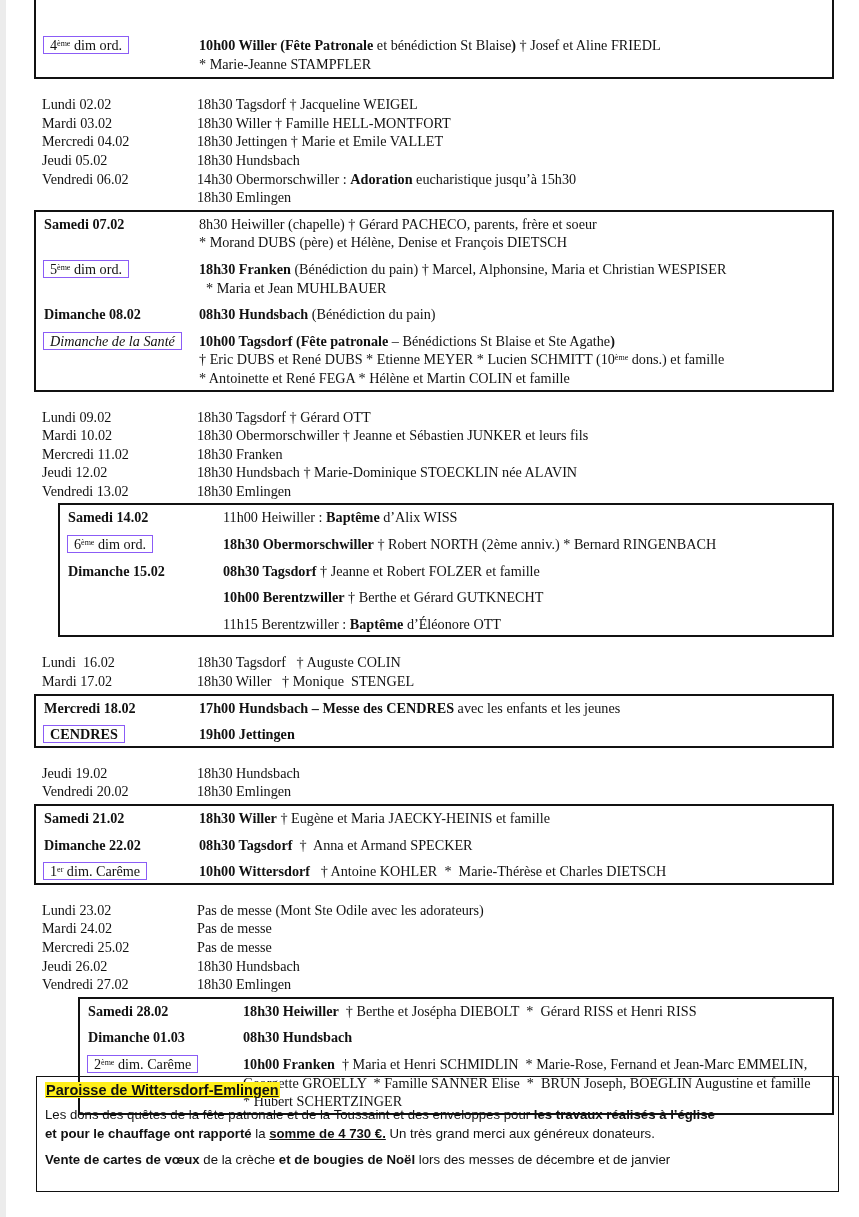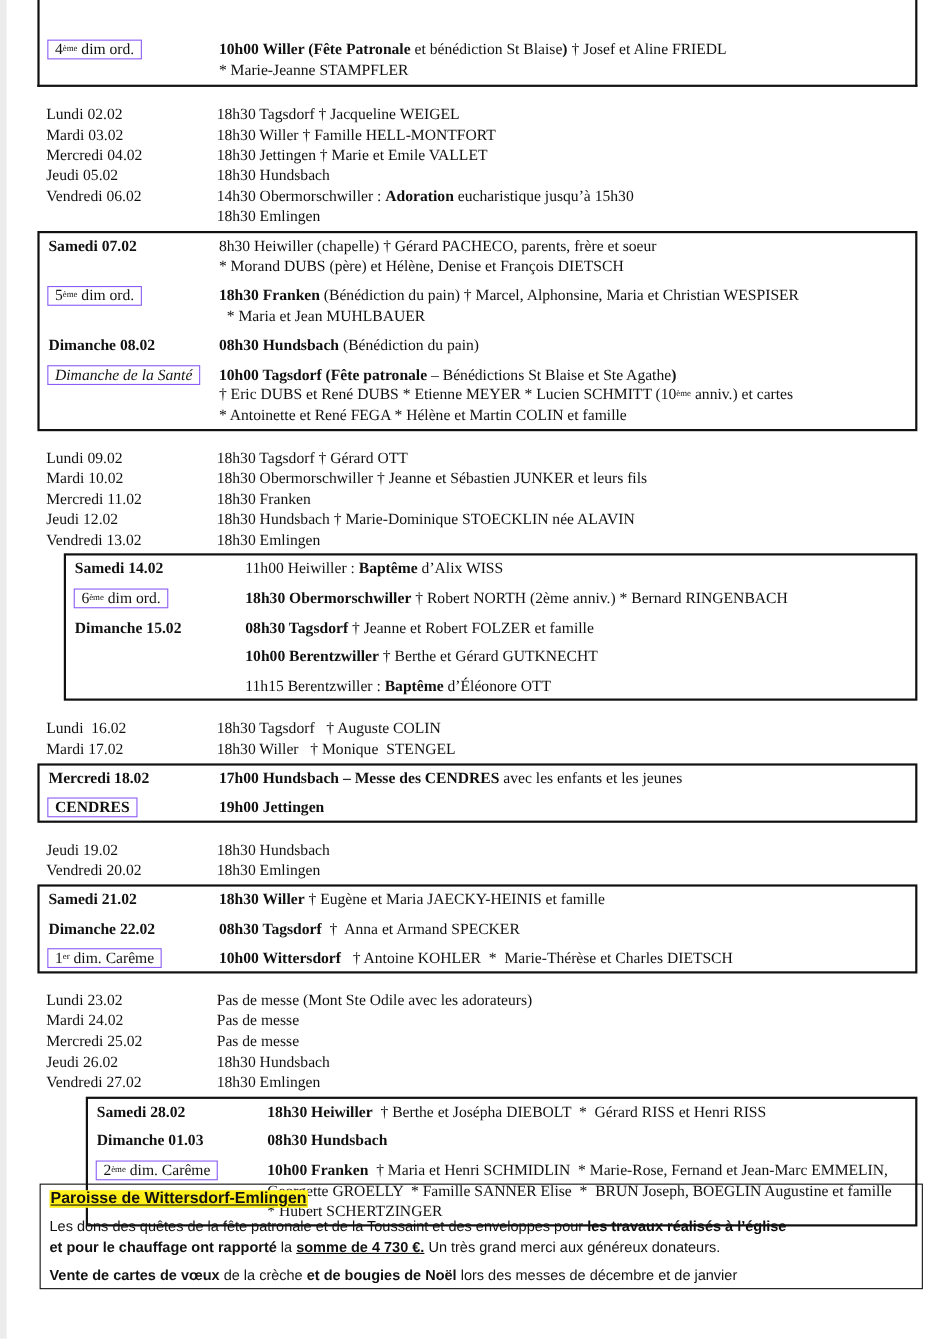--- a/index.html
+++ b/index.html
@@ -15,21 +15,21 @@
   .row { display:flex; font-size:14.2px; line-height:18.6px; }
   .row .c1 { width:155px; padding-left:8px; flex:none; box-sizing:border-box; }
   .row .c2 { flex:1; padding-left:8px; }
   .gap { margin-top:8px; }
   b, .b { font-weight:bold; }
   .tag { display:inline-block; border:1px solid #8b5cf6; padding:0 6px; line-height:16px; margin-left:-1px; }
   .tag.ital { font-style:italic; }
   sup { font-size:8px; vertical-align:top; position:relative; top:-1px; }
   .plain { padding:16px 0 3px 0; }
   .ann {
-    position:absolute; left:36px; top:1076px; width:803px; height:96px; box-sizing:border-box;
+    position:absolute; left:36px; top:1076px; width:803px; height:116px; box-sizing:border-box;
     border:1px solid #111; font-family:"Liberation Sans","DejaVu Sans",sans-serif; font-size:13.2px; padding:3px 8px;
   }
   .ann .title { display:inline-block; background:#ffef1a; font-weight:bold; text-decoration:underline; font-size:14.5px; padding:0 1px; margin-bottom:8px; margin-top:2px;}
   .ann p { margin:0; line-height:18.5px; }
   .ann p.sp { margin-top:8px; }
   .u { text-decoration:underline; font-weight:bold; }
 </style>
 </head>
 <body>
 
@@ -83,21 +83,21 @@
       <div class="c1"><span class="tag"><span>5</span><sup>ème</sup><span> dim ord.</span></span></div>
       <div class="c2"><b>18h30 Franken</b><span>  (Bénédiction du pain) † Marcel, Alphonsine, Maria et Christian WESPISER</span><br><span style="white-space:pre">  * Maria et Jean MUHLBAUER</span></div>
     </div>
     <div class="row gap">
       <div class="c1 b">Dimanche 08.02</div>
       <div class="c2"><b>08h30 Hundsbach</b><span> (Bénédiction du pain)</span></div>
     </div>
     <div class="row gap">
       <div class="c1"><span class="tag ital">Dimanche de la Santé</span></div>
       <div class="c2"><b>10h00 Tagsdorf (Fête patronale</b><span> – Bénédictions St Blaise et Ste Agathe</span><b>)</b><br>
-        <span>† Eric DUBS et René DUBS  * Etienne MEYER  * Lucien SCHMITT (10</span><sup>ème</sup><span> anniv.) et cartes</span><br>
+        <span>† Eric DUBS et René DUBS  * Etienne MEYER  * Lucien SCHMITT (10</span><sup>ème</sup><span> dons.) et famille</span><br>
         <span>* Antoinette et René FEGA  * Hélène et Martin COLIN et famille</span></div>
     </div>
   </div>
 
   <div class="block plain">
     <div class="row">
         <div class="c1">Lundi 09.02</div>
         <div class="c2">18h30 Tagsdorf  † Gérard OTT</div>
       </div>
     <div class="row">

